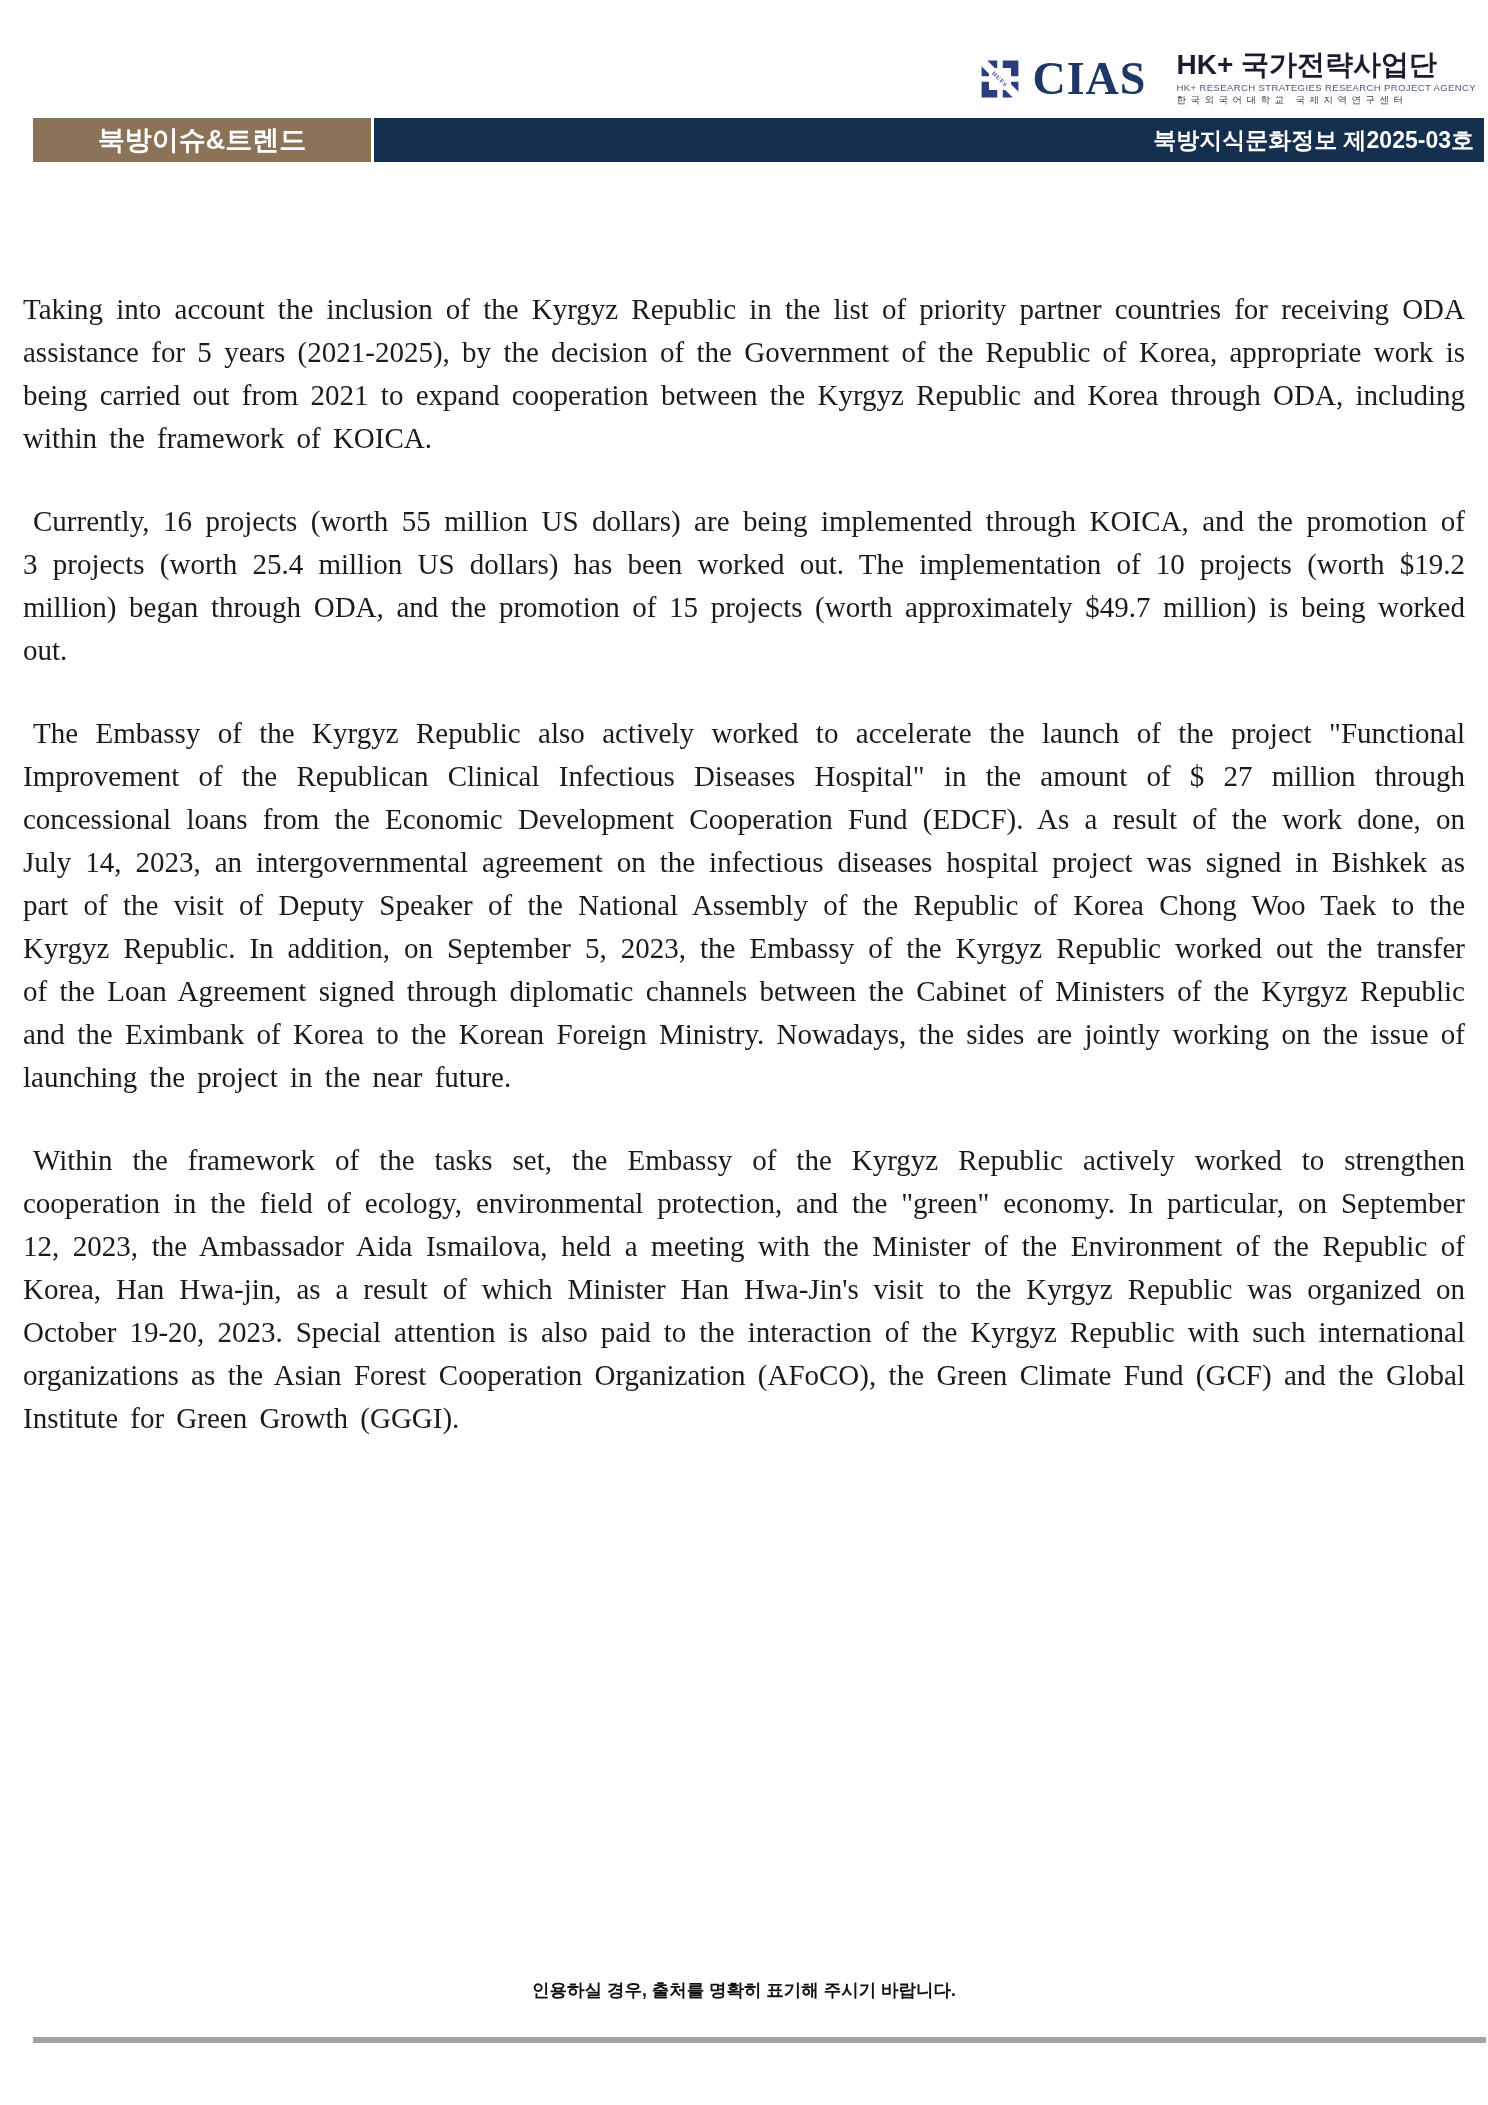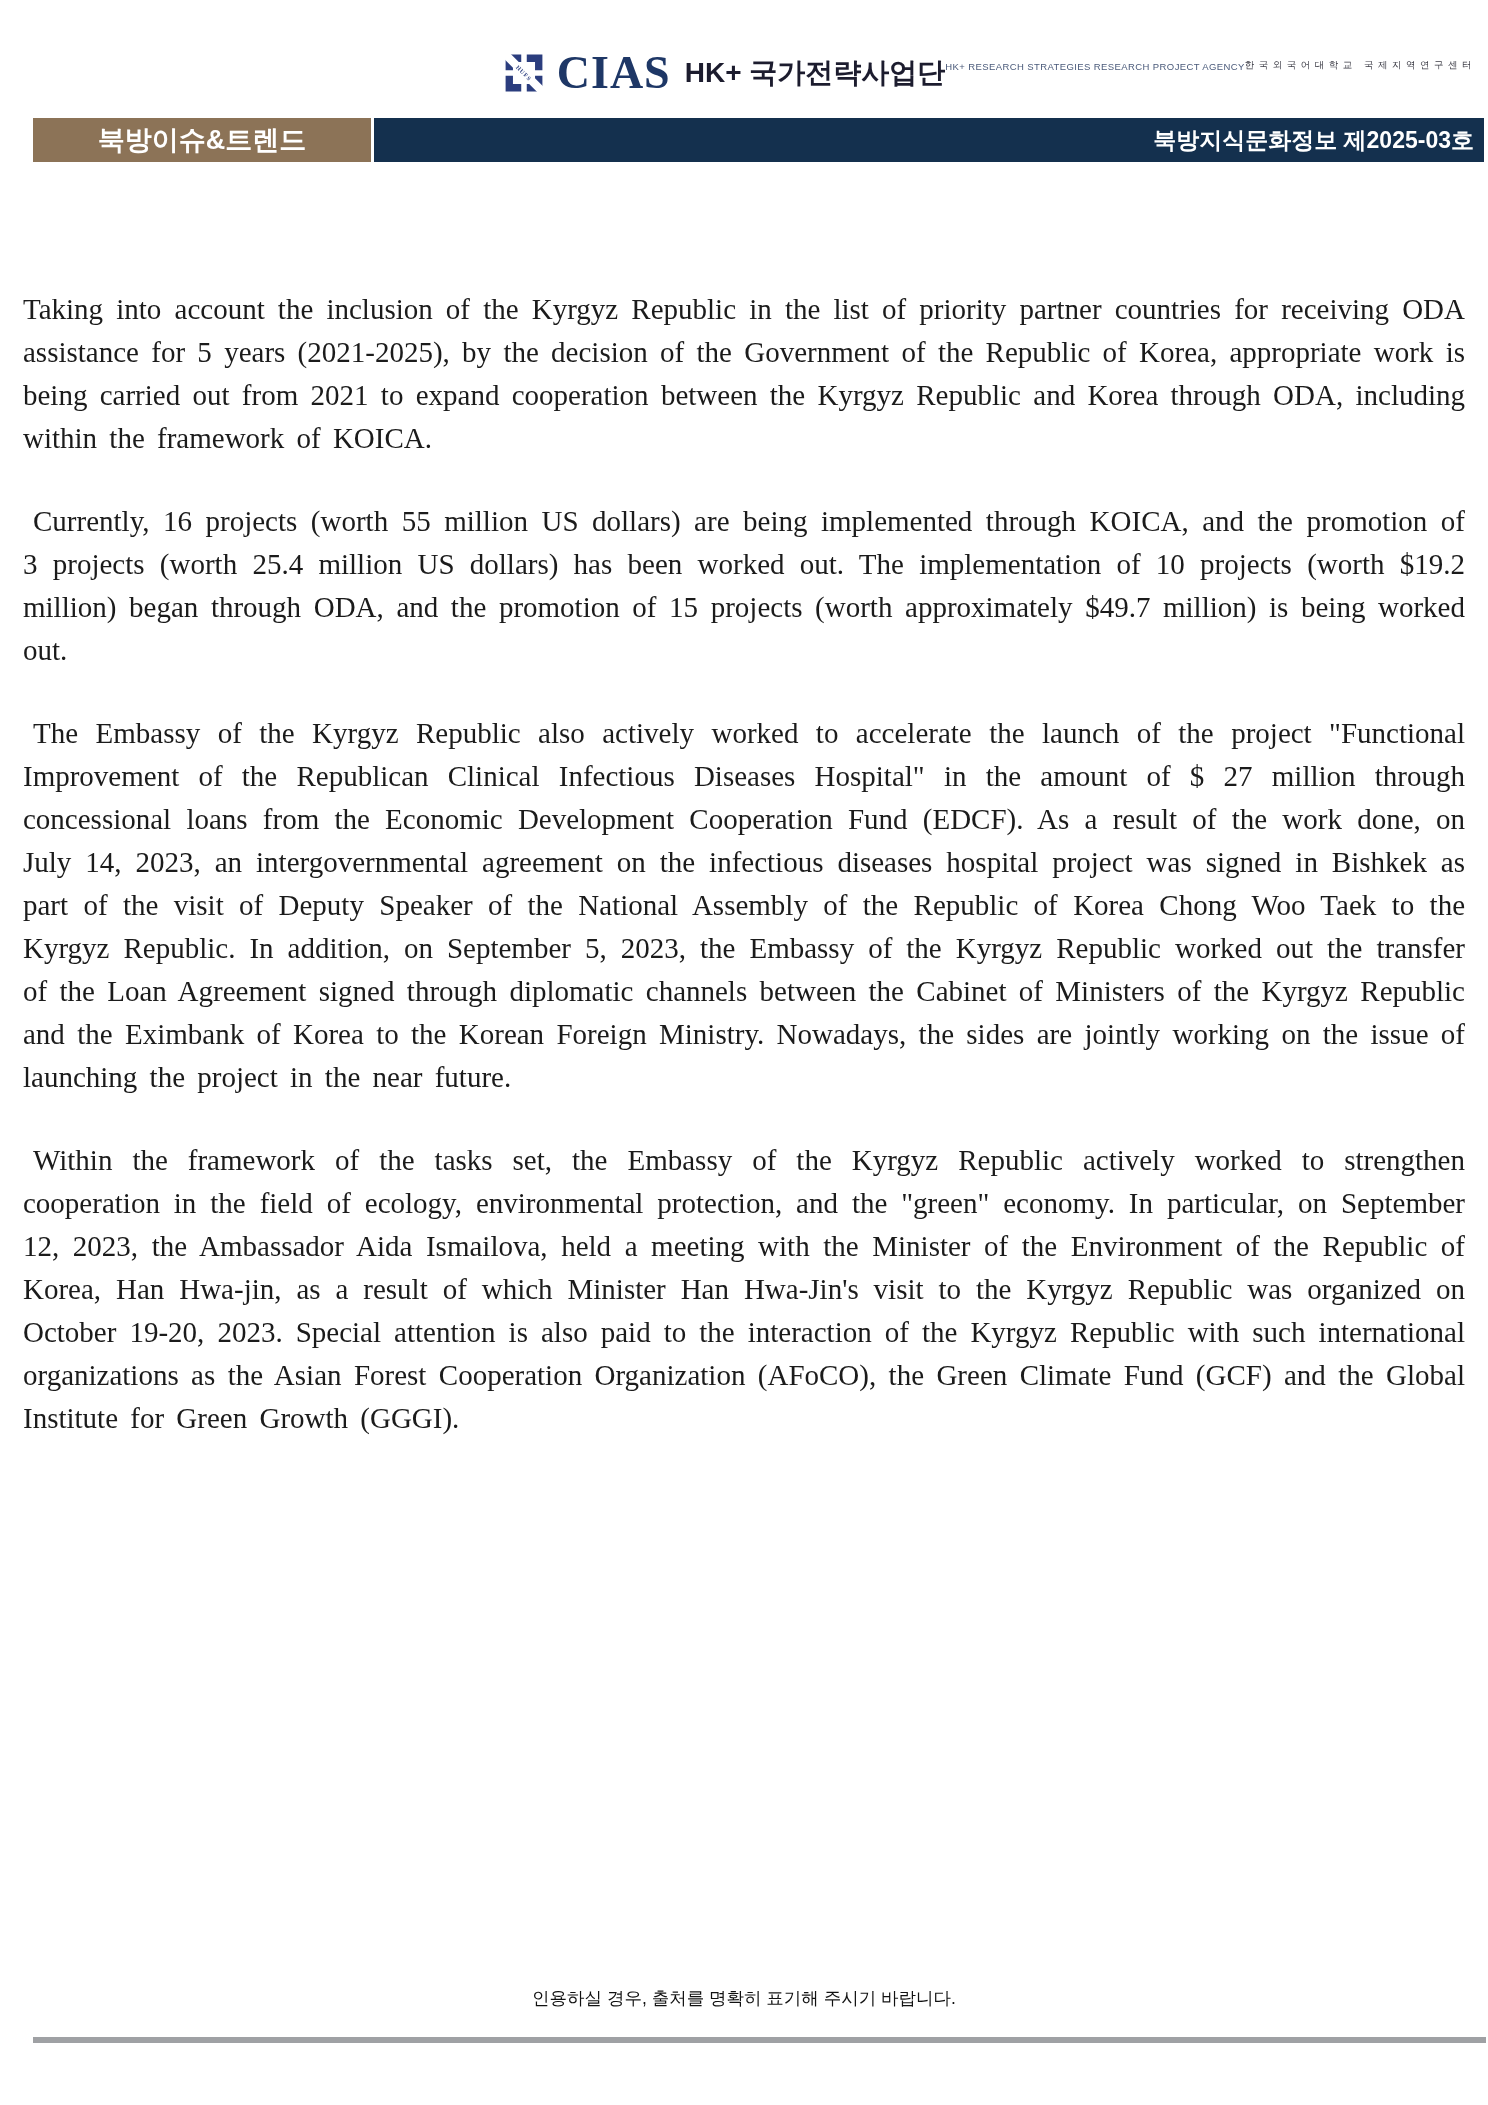--- a/index.html
+++ b/index.html
@@ -25,21 +25,21 @@
   .logo-mark { display: block; }
   .logo-cias {
     font-family: "Liberation Serif", serif;
     font-weight: bold;
     font-size: 46px;
     color: #1e3766;
     letter-spacing: 1px;
     line-height: 1;
     margin-right: 4px;
   }
-  .logo-text-col { display: flex; flex-direction: row; }
+  .logo-text-col { display: flex; flex-direction: column; margin-left: 16px; }
   .logo-title {
     font-size: 28px;
     font-weight: 800;
     color: #1c1c2e;
     line-height: 1.05;
     white-space: nowrap;
   }
   .logo-sub-en {
     margin-top: 3px;
     font-size: 9.5px;
@@ -109,21 +109,21 @@
   .footer-note {
     position: absolute;
     top: 1950px;
     left: 0;
     width: 100%;
     text-align: center;
     font-size: 17.5px;
     font-weight: 600;
     color: #111111;
   }
-  .footer-note .line2 { margin-top: 36px; font-weight: 400; }
+  .footer-note .line2 { margin-top: 28px; font-weight: 700; }
 
   .footer-bar {
     position: absolute;
     top: 2037px;
     left: 33px;
     right: 2px;
     height: 6px;
     background: #9fa1a4;
   }
 </style>

